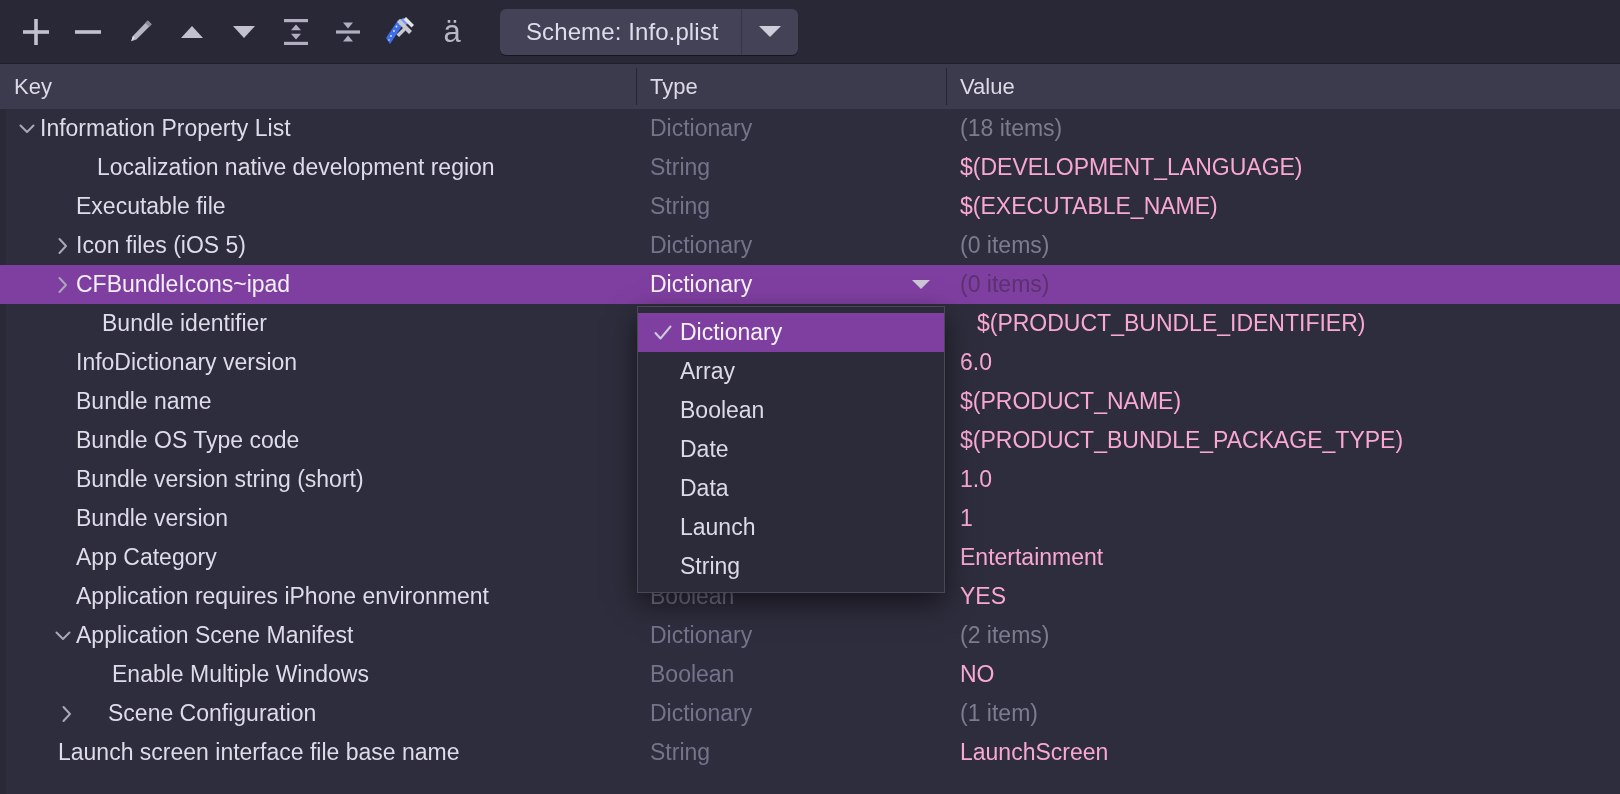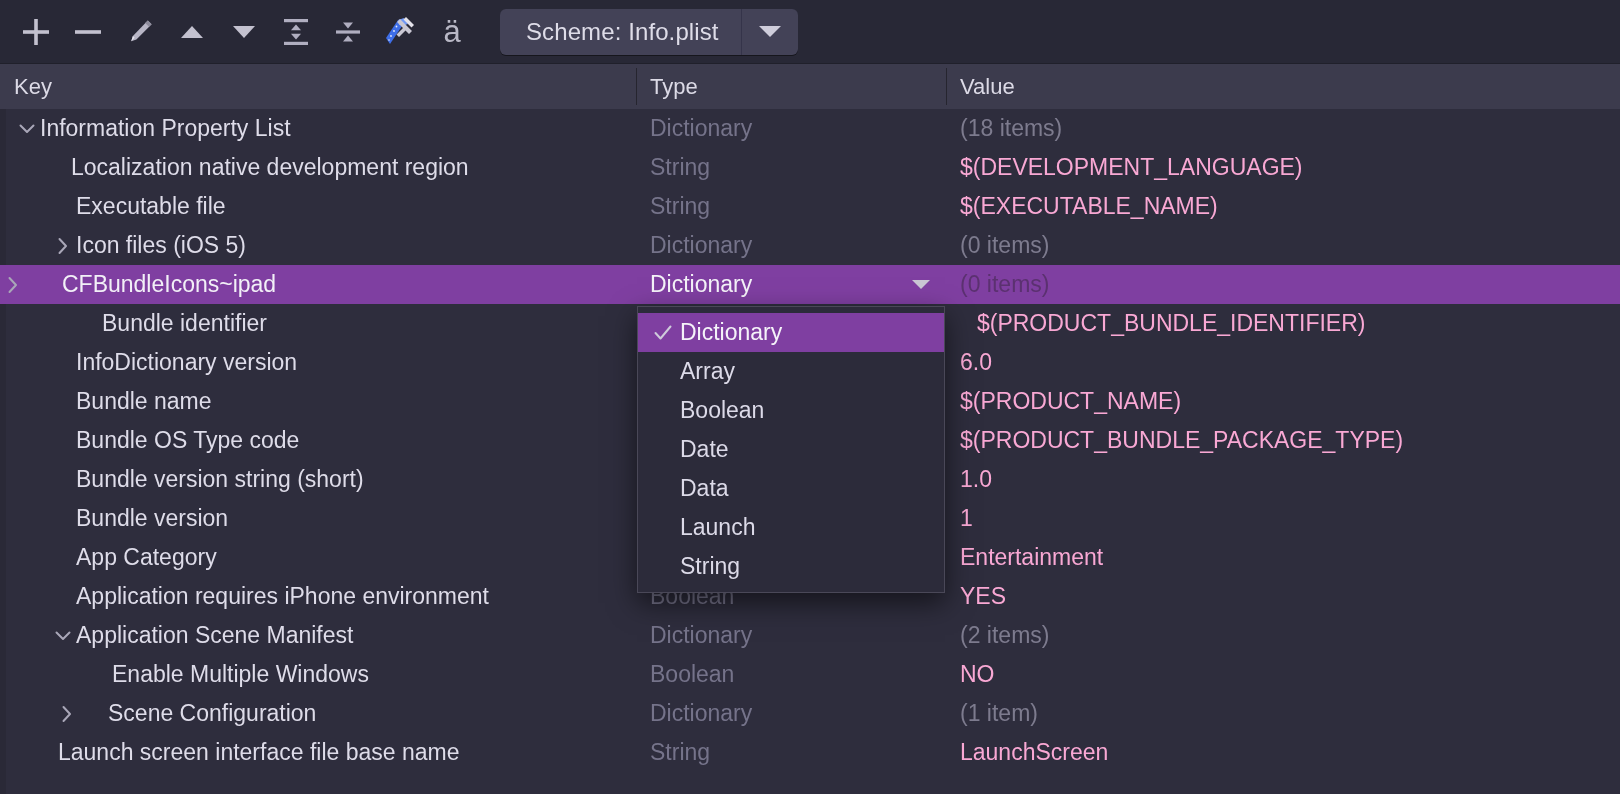--- a/index.html
+++ b/index.html
@@ -365,21 +365,21 @@
           <span class="ktext">Information Property List</span>
         </div>
         <div class="cell-type">
           <span class="ttext">Dictionary</span>
         </div>
         <div class="cell-value">
           <span class="vtext muted">(18 items)</span>
         </div>
       </div>
       <div class="row">
-        <div class="cell-key" style="padding-left: 45px; align-items: center;">
+        <div class="cell-key" style="padding-left: 71px; align-items: center;">
           <span class="disc"></span>
           <span class="ktext">Localization native development region</span>
         </div>
         <div class="cell-type">
           <span class="ttext">String</span>
         </div>
         <div class="cell-value">
           <span class="vtext">$(DEVELOPMENT_LANGUAGE)</span>
         </div>
       </div>
@@ -405,21 +405,21 @@
           <span class="ktext">Icon files (iOS 5)</span>
         </div>
         <div class="cell-type">
           <span class="ttext">Dictionary</span>
         </div>
         <div class="cell-value">
           <span class="vtext muted">(0 items)</span>
         </div>
       </div>
       <div class="row sel">
-        <div class="cell-key" style=" gap: 36px;">
+        <div class="cell-key" style="padding-left: 50px;">
           <span class="disc">
             <svg width="22" height="22" viewBox="0 0 22 22">
               <path d="M7.5 4 L14 11 L7.5 18" fill="none" stroke="#a9a7b8" stroke-width="2" stroke-linecap="round" stroke-linejoin="round"></path>
             </svg>
           </span>
           <span class="ktext">CFBundleIcons~ipad</span>
         </div>
         <div class="cell-type" style="padding-left: 0px;">
           <div class="type-popup">
             <span class="ttext-sel">Dictionary</span>

